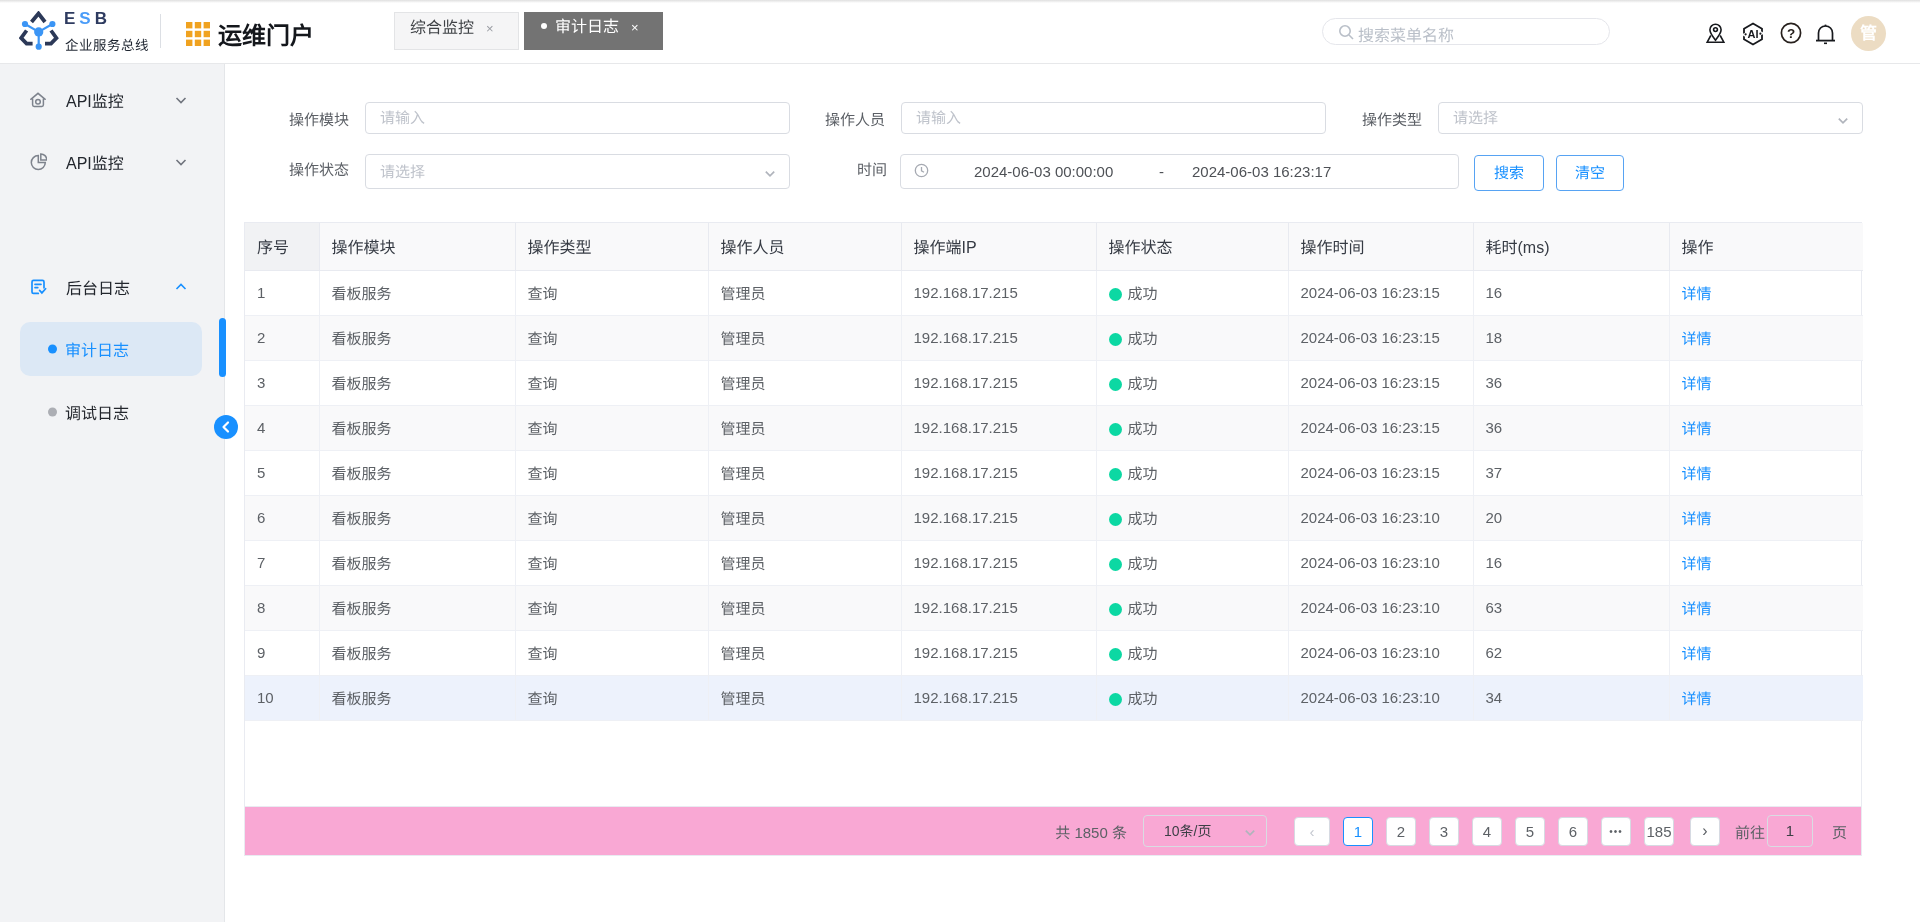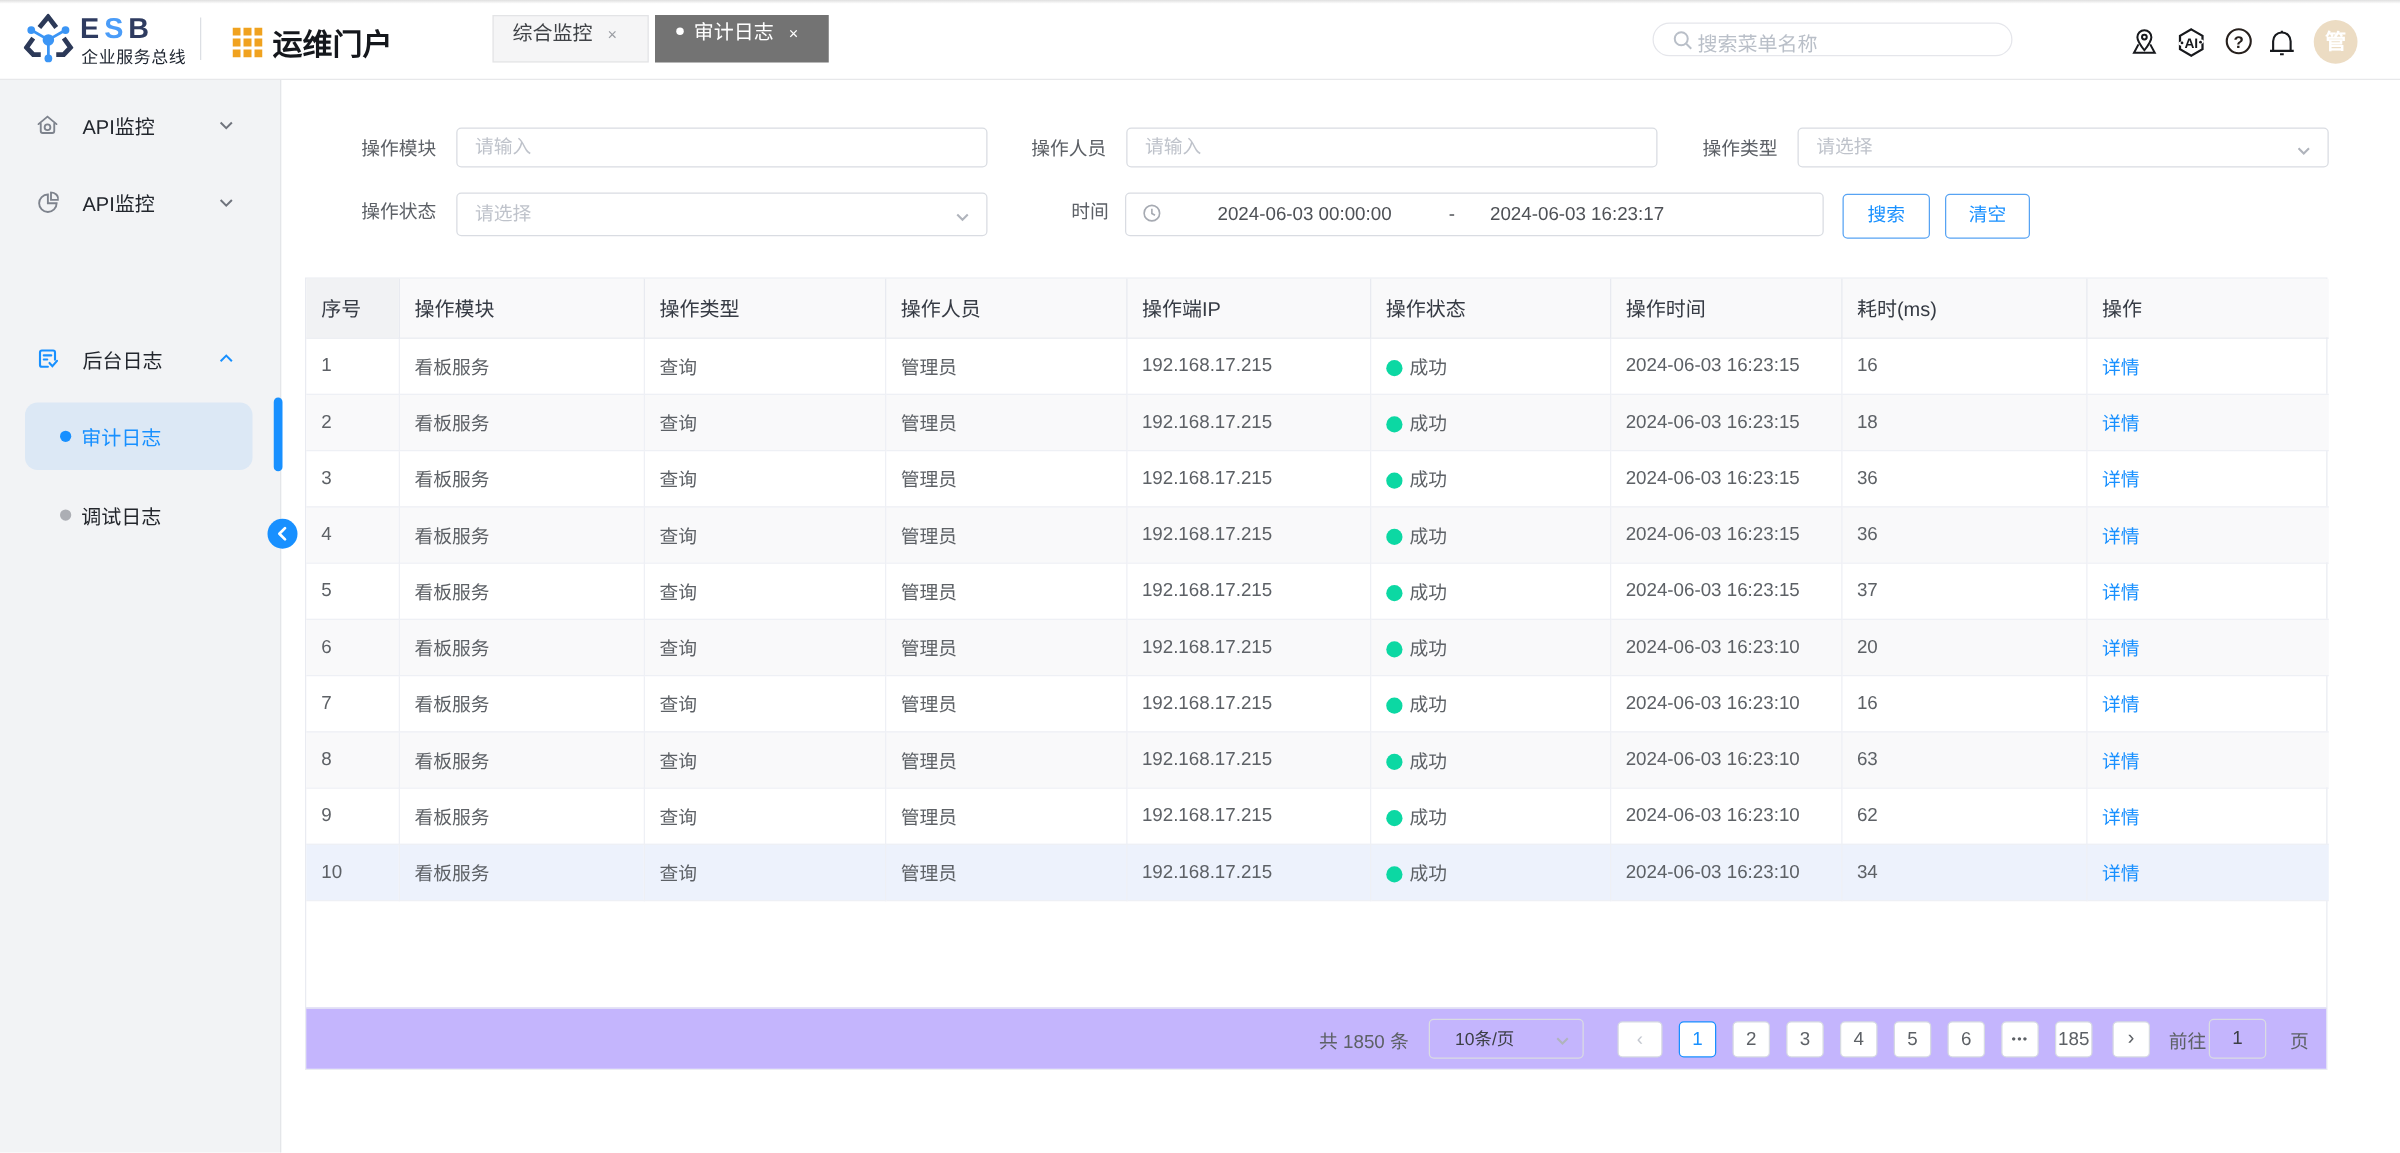--- a/index.html
+++ b/index.html
@@ -3,21 +3,21 @@
 <meta charset="UTF-8">
 <title>审计日志</title>
 <style>
 * { margin:0; padding:0; box-sizing:border-box; }
 html,body { width:1920px; height:922px; overflow:hidden; background:#fff;
   font-family:"Liberation Sans", sans-serif; }
 .abs { position:absolute; }
 
 #header { position:absolute; left:0; top:0; width:1920px; height:64px;
   background:#fff; border-bottom:1px solid #e7e8ea; z-index:5; }
-#esb-txt { position:absolute; left:64px; top:8.5px; font-size:23px; font-weight:bold;
+#esb-txt { position:absolute; left:64px; top:8.5px; font-size:17px; font-weight:bold;
   color:#2e3b60; letter-spacing:4px; }
 #esb-txt .s { color:#4a9cf8; }
 #esb-sub { position:absolute; left:65px; top:34px; font-size:13.5px; color:#1d242f;
   letter-spacing:0.5px; }
 #hdr-div { position:absolute; left:160px; top:14px; width:1px; height:34px; background:#dcdfe4; }
 #ymtitle { position:absolute; left:218px; top:16px; font-size:24px; font-weight:bold; color:#14171c;}
 .tab { position:absolute; top:12px; height:38px; font-size:16px; line-height:30px; }
 #tab1 { left:394px; width:125px; background:#f5f5f6; border:1px solid #e3e4e6; color:#3f4246; text-align:left; }
 #tab1 .t { margin-left:15px; }
 #tab1 .x { color:#9a9da3; margin-left:12px; font-size:13px; }
@@ -74,21 +74,21 @@
   border-right:1px solid #eef0f5; border-bottom:1px solid #eef0f5; }
 th:last-child, td:last-child { border-right:none; }
 th:first-child { background:#f1f2f4; }
 tr:nth-child(odd) td { background:#f9f9fa; }
 tr.hl td { background:#edf2fc !important; }
 td .dot { display:inline-block; width:13px; height:13px; border-radius:50%; background:#0cd8a3;
   margin-right:6px; vertical-align:-2px; }
 td a { color:#1890ff; text-decoration:none; }
 
 #pager { position:absolute; left:0px; bottom:0px; width:1616px; height:49px;
-  border-top:1px solid #e9ebf1; background:#c4b5fd; }
+  border-top:1px solid #e9ebf1; background:#f9a8d4; }
 #pager .inner { position:absolute; right:14px; top:10px; height:28px; display:flex;
   align-items:center; font-size:15px; color:#5d6166; }
 .pbox { display:inline-flex; align-items:center; justify-content:center;
   min-width:30px; height:29px; border:1px solid #d6dae2; border-radius:4px;
   margin-left:13px; color:#5d6166; background:#fff; }
 .pbox.on { border-color:#1890ff; color:#1890ff; }
 .pbox.dis { color:#c3c7cf; width:36px; }
 #psel { width:124px; height:32px; border:1px solid #d9dce2; border-radius:4px;
   margin-left:16px; position:relative; line-height:30px; }
 #psel .t { margin-left:20px; font-size:14px; color:#3c3f45; }

